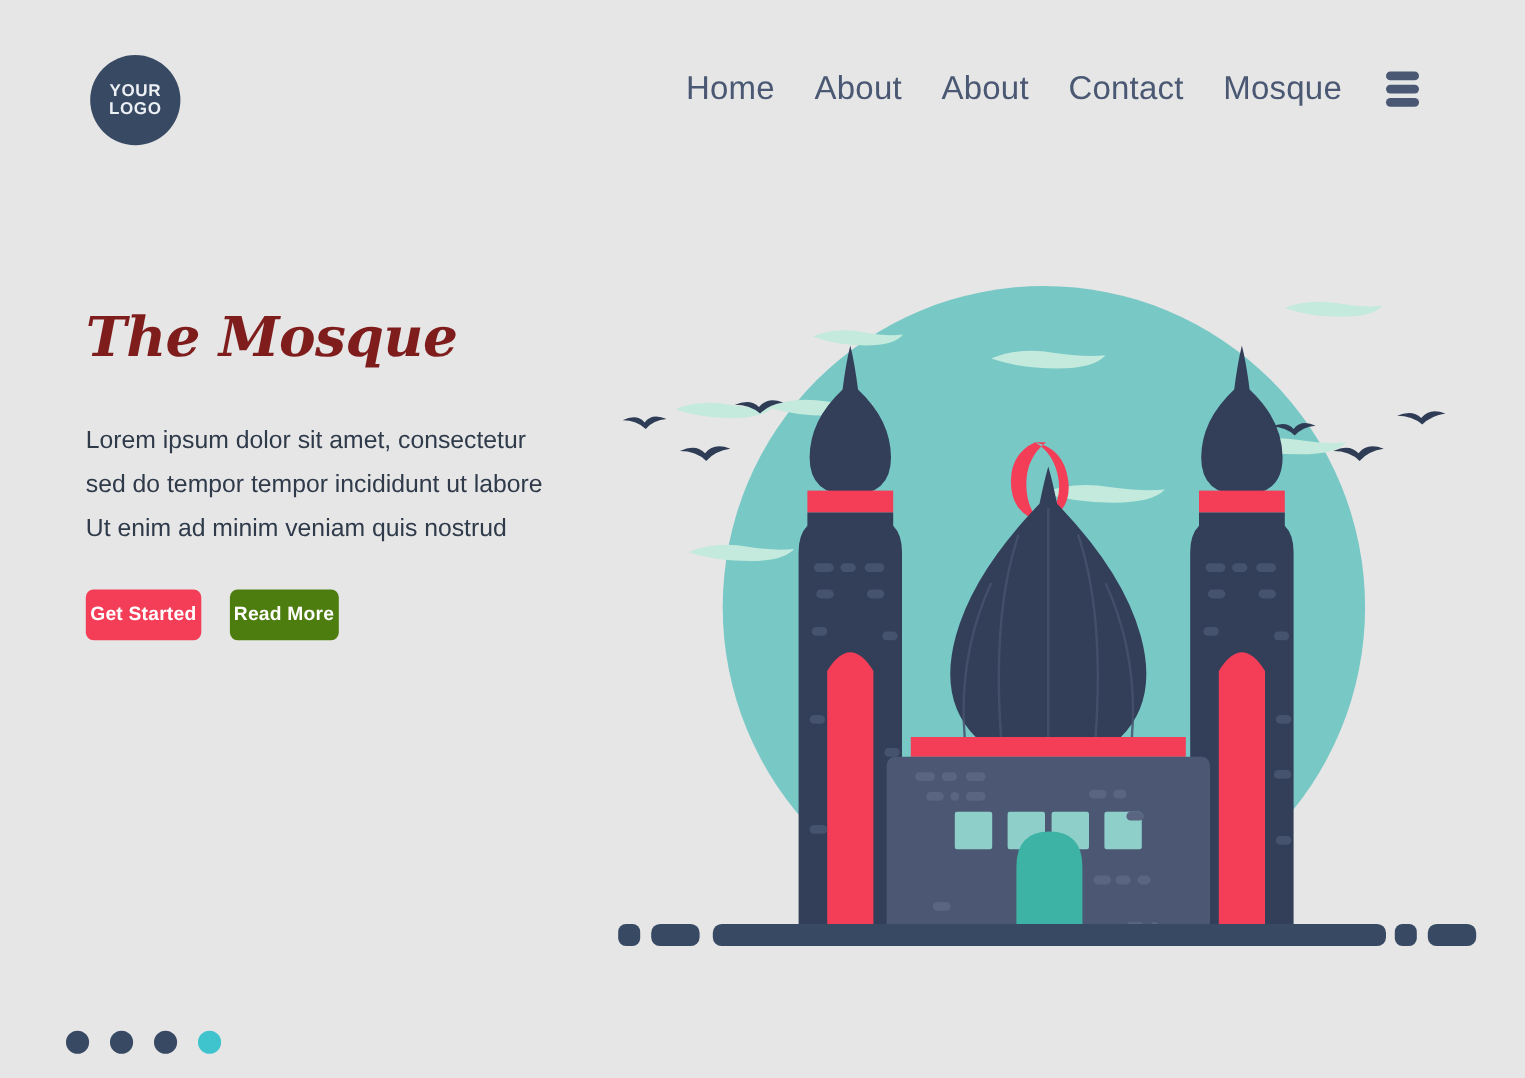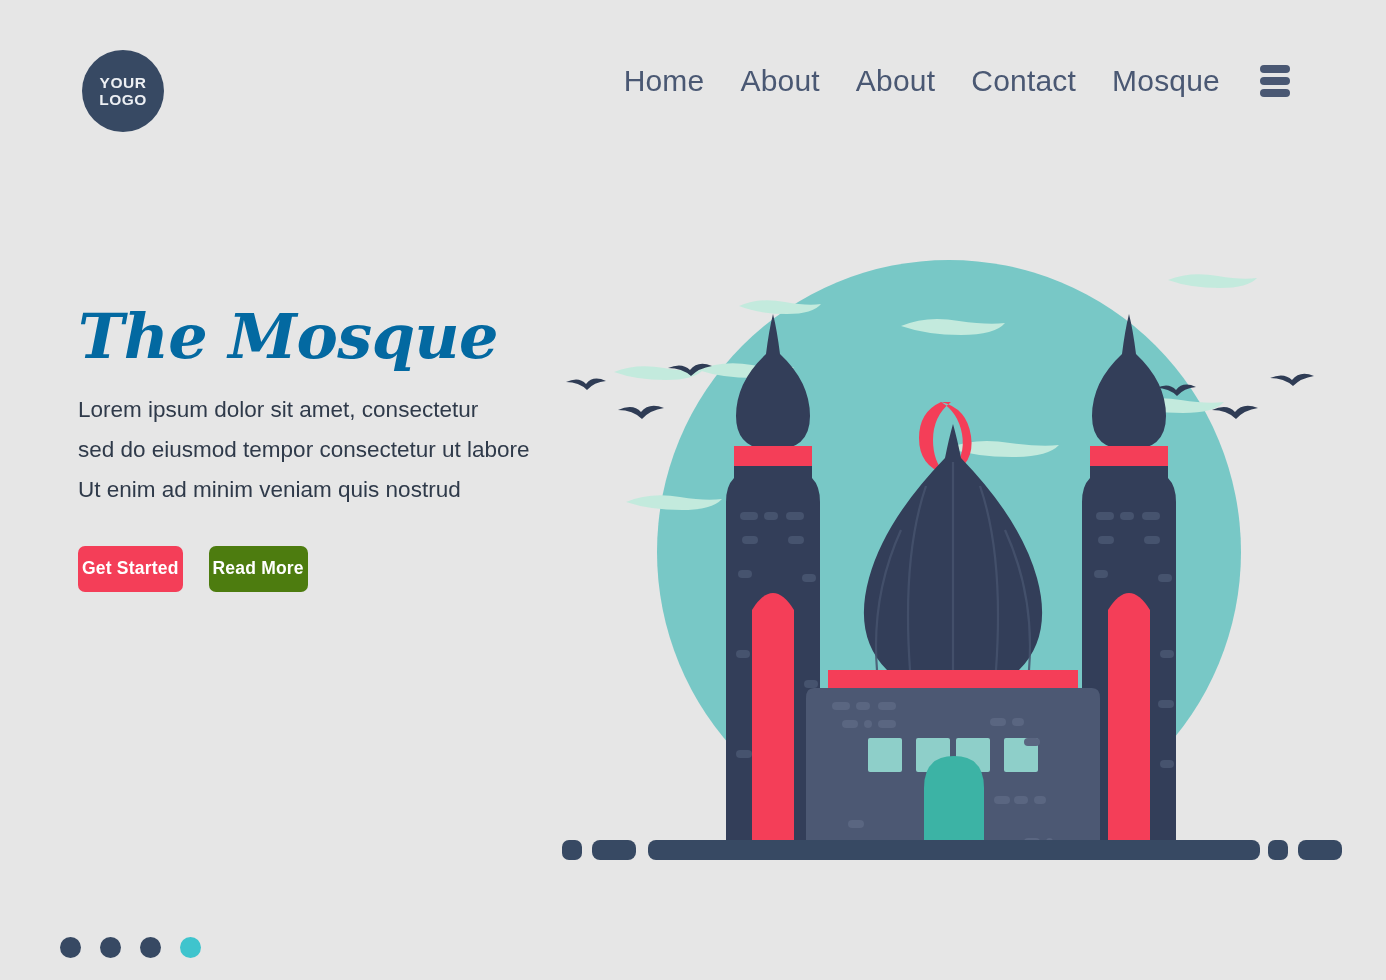--- a/index.html
+++ b/index.html
@@ -96,31 +96,30 @@
     position: absolute;
     left: 78px;
     top: 282px;
     width: 540px;
   }
 
   .hero-title {
     font-family: "DejaVu Serif", serif;
     font-style: italic;
     font-weight: bold;
-    font-size: 62px;
-    color: #0369a1;
+    font-size: 50px;
+    color: #7f1d1d;
     line-height: 1;
     letter-spacing: -0.5px;
     white-space: nowrap;
     text-shadow: 2px 2px 0 rgba(230,230,230,0.0);
-    margin-top: 24px;
   }
 
   .hero-desc {
-    margin-top: 22px;
+    margin-top: 48px;
     font-size: 22.5px;
     color: #2f3a4a;
     line-height: 40px;
     font-weight: 400;
   }
   .hero-desc div { white-space: nowrap; }
 
   .hero-buttons {
     margin-top: 36px;
     display: flex;
@@ -195,21 +194,21 @@
         <span></span>
       </div>
     </nav>
   </div>
 
   <div class="hero">
     <div class="hero-title">The Mosque</div>
 
     <div class="hero-desc">
       <div>Lorem ipsum dolor sit amet, consectetur</div>
-      <div>sed do eiusmod tempor consectetur ut labore</div>
+      <div>sed do tempor tempor incididunt ut labore</div>
       <div>Ut enim ad minim veniam quis nostrud</div>
     </div>
 
     <div class="hero-buttons">
       <button class="btn btn-primary">Get Started</button>
       <button class="btn btn-secondary">Read More</button>
     </div>
   </div>
 
   <div class="dots">

